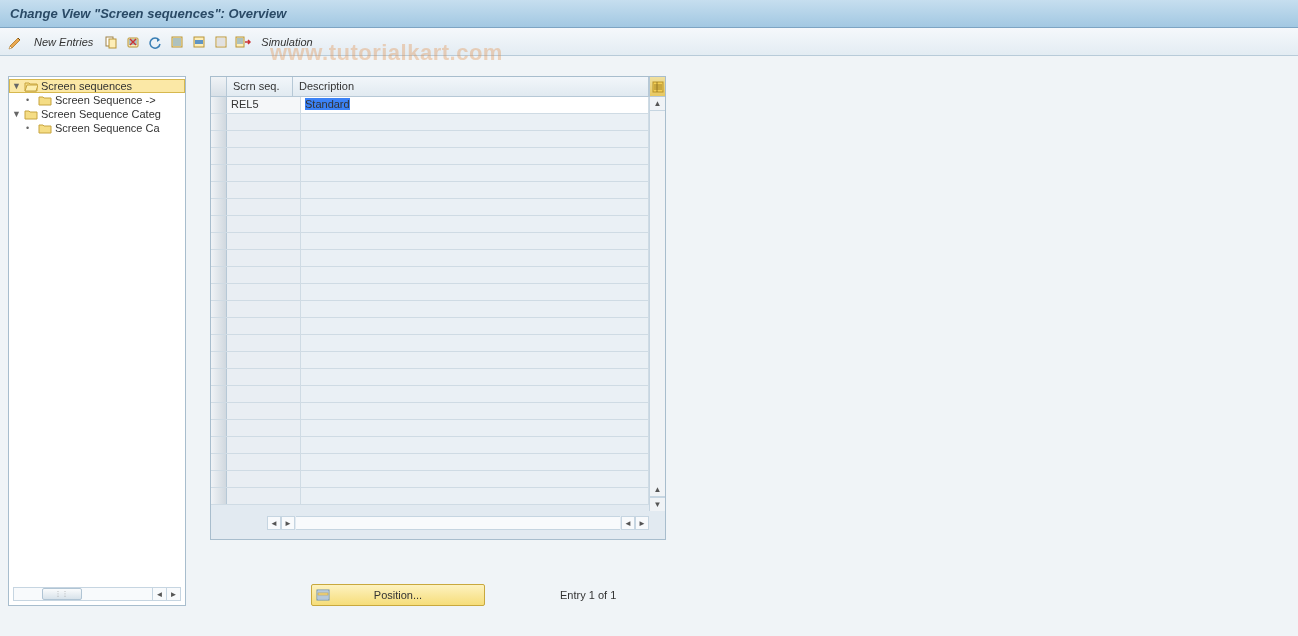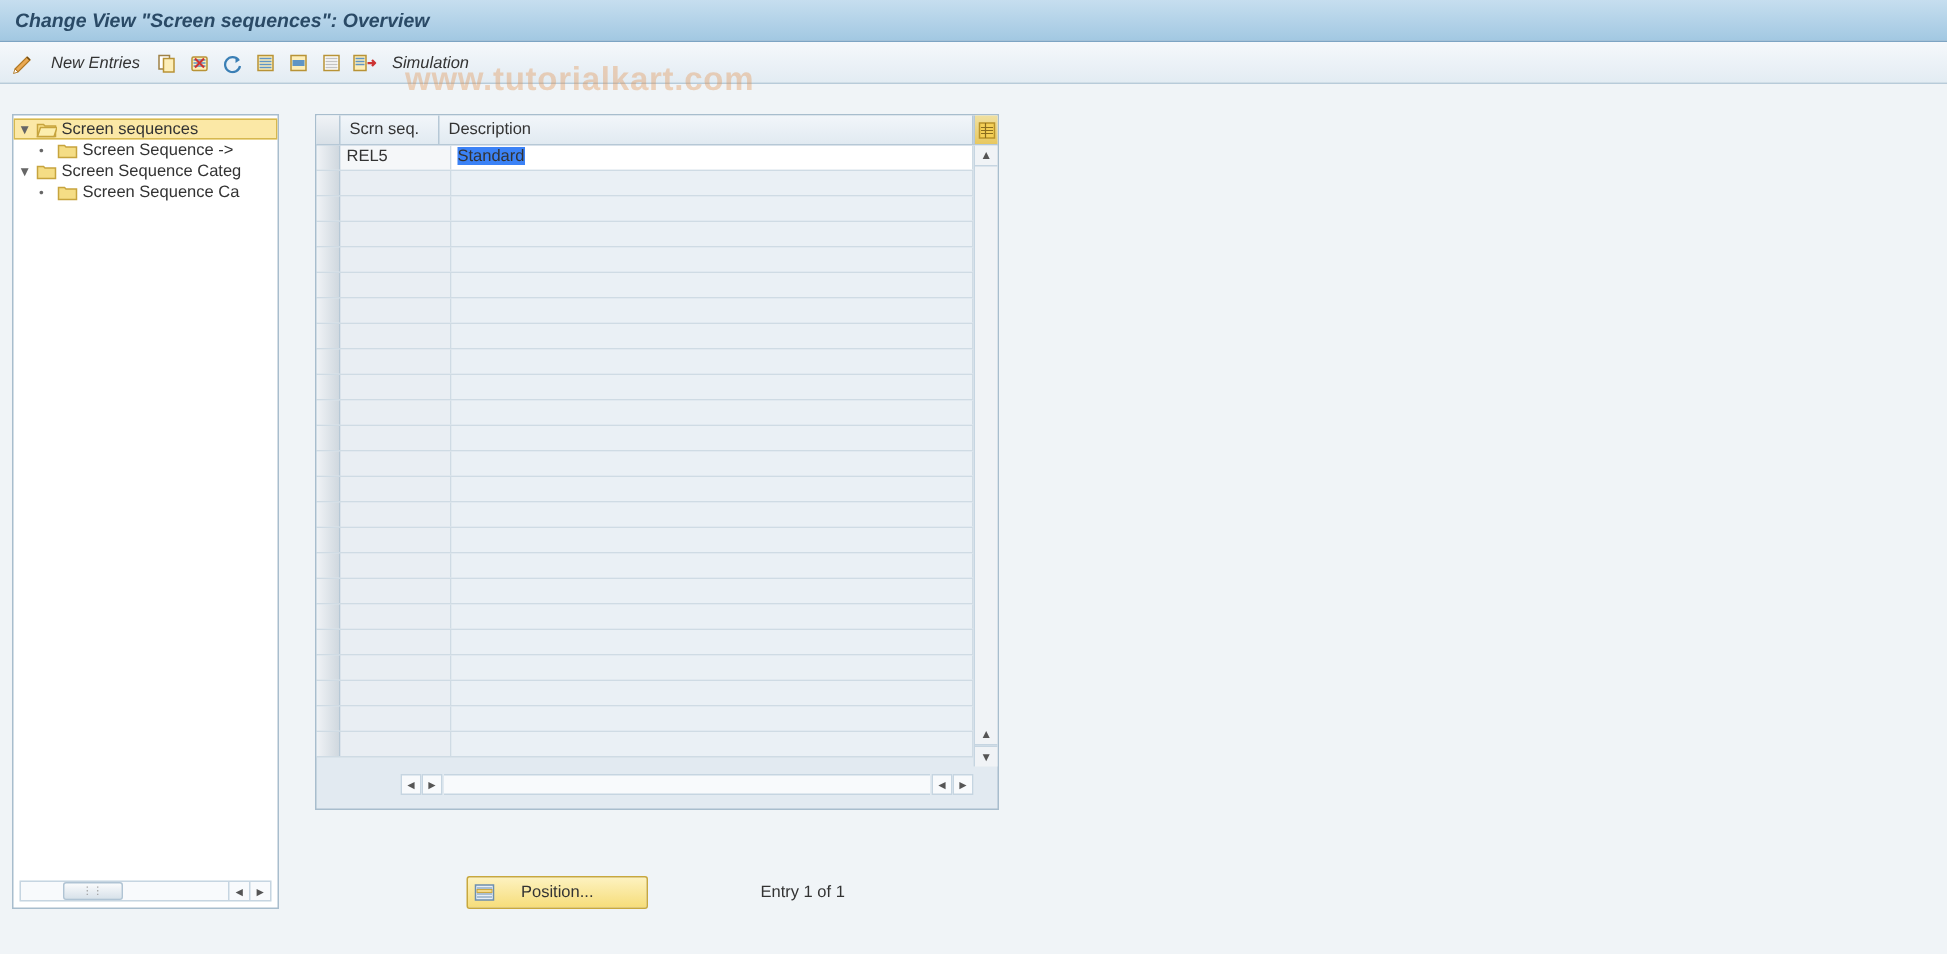--- a/index.html
+++ b/index.html
@@ -183,21 +183,21 @@
     .bottom-bar {
       position: absolute;
       left: 194px;
       top: 580px;
       height: 30px;
       display: flex;
       align-items: center;
     }
     .position-btn {
       margin-left: 117px;
-      width: 121px;
+      width: 174px;
       height: 22px;
       background: linear-gradient(#fdf2c0, #f6dd7a);
       border: 1px solid #c8a83e;
       border-radius: 2px;
       display: flex;
       align-items: center;
       justify-content: center;
       font-size: 11px;
       cursor: pointer;
       position: relative;

